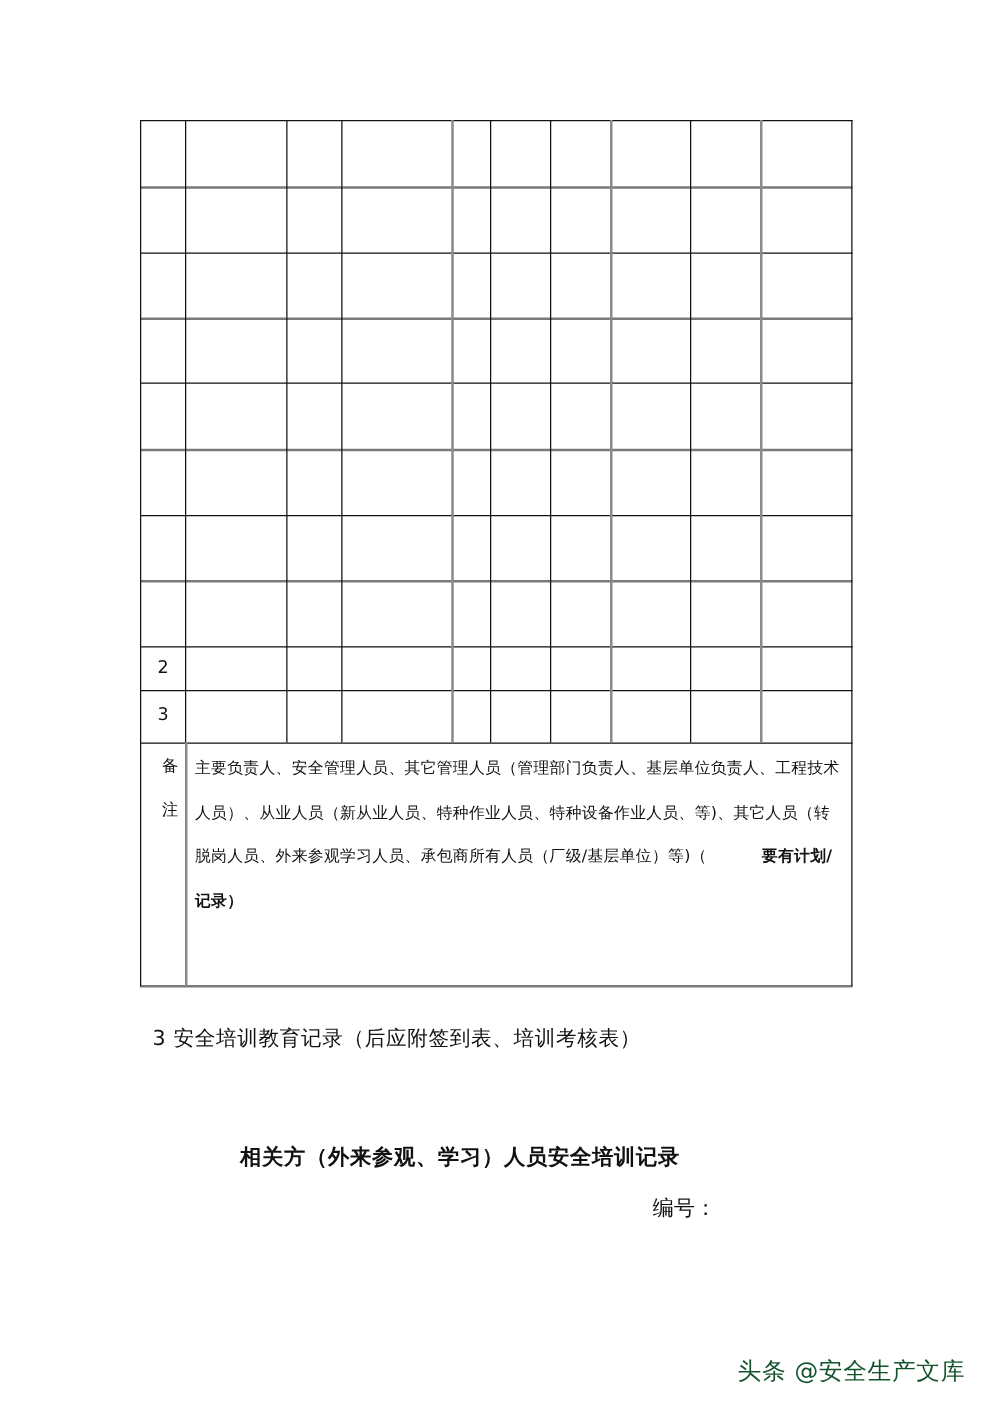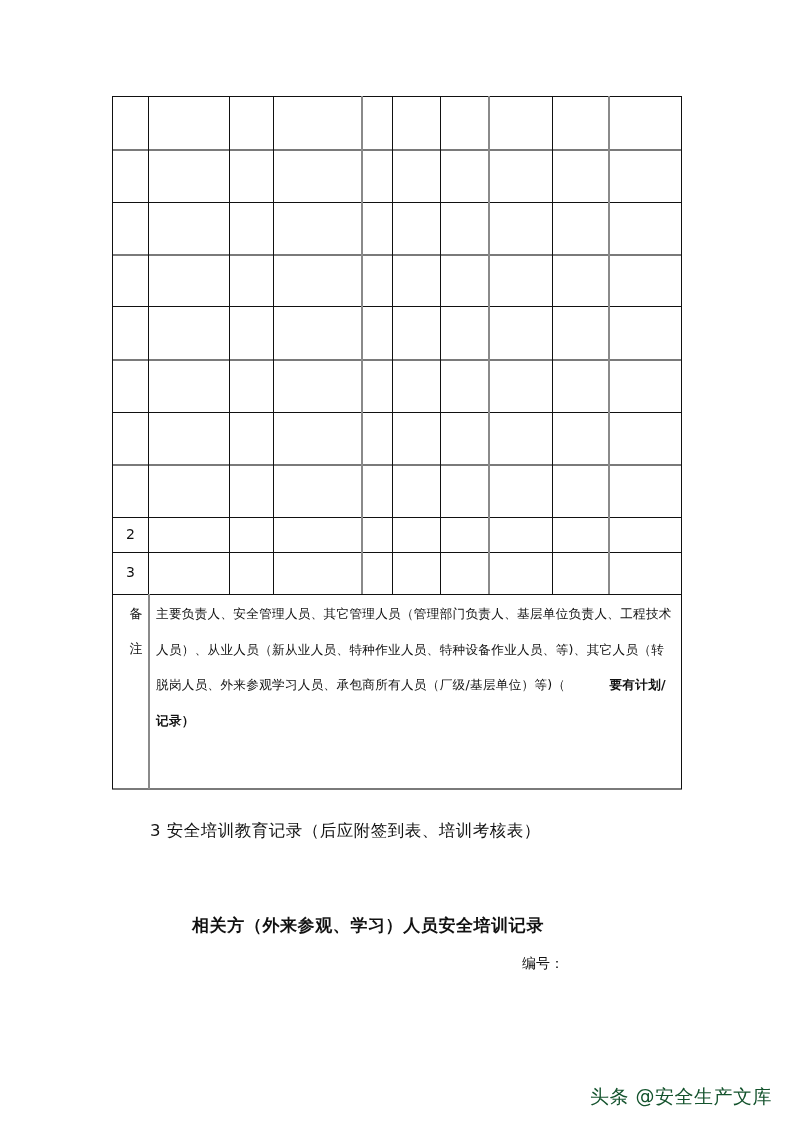--- a/index.html
+++ b/index.html
@@ -9,24 +9,24 @@
     }
     .grid { position: absolute; left: 112px; top: 96px; width: 570px; height: 693px; }
     .hline { position: absolute; left: 0; width: 570px; height: 0; border-top: 1.5px solid #111; }
     .hline.gray { border-top: 2px solid #7a7a7a; }
     .vline { position: absolute; width: 0; border-left: 1.5px solid #111; }
     .vline.gray { border-left: 2px solid #8a8a8a; }
     .cell-num { position: absolute; left: 14px; font-size: 14px; }
     .remark-label { position: absolute; left: 17px; font-size: 13px; line-height: 35px; width: 14px; text-align: center; }
     .remark-text { position: absolute; left: 44px; top: 2px; width: 520px; font-size: 12.6px; line-height: 35.5px; letter-spacing: 0.3px; }
     .remark-text b { font-weight: bold; margin-left: 44px; }
-    .section-heading { position: absolute; left: 122px; top: 820px; font-size: 16.5px; letter-spacing: 0.5px; margin-left: 28px; }
+    .section-heading { position: absolute; left: 122px; top: 820px; font-size: 16.5px; letter-spacing: 0.5px; }
     .doc-title { position: absolute; left: 0; width: 736px; top: 914px; text-align: center; font-size: 17px; font-weight: bold; letter-spacing: 0.6px; }
     .doc-title span { position: relative; left: 0px; }
-    .number-label { position: absolute; left: 522px; top: 955px; font-size: 14px; }
+    .number-label { position: absolute; left: 522px; top: 955px; font-size: 17px; }
     .watermark { position: absolute; left: 590px; top: 1084px; font-size: 19px; color: #14532d; letter-spacing: 0.5px; }
   </style>
 </head>
 <body>
 
 <div class="grid">
 
   <div class="hline" style="top:0px"></div>
   <div class="hline gray" style="top:53px"></div>
   <div class="hline" style="top:106px"></div>

